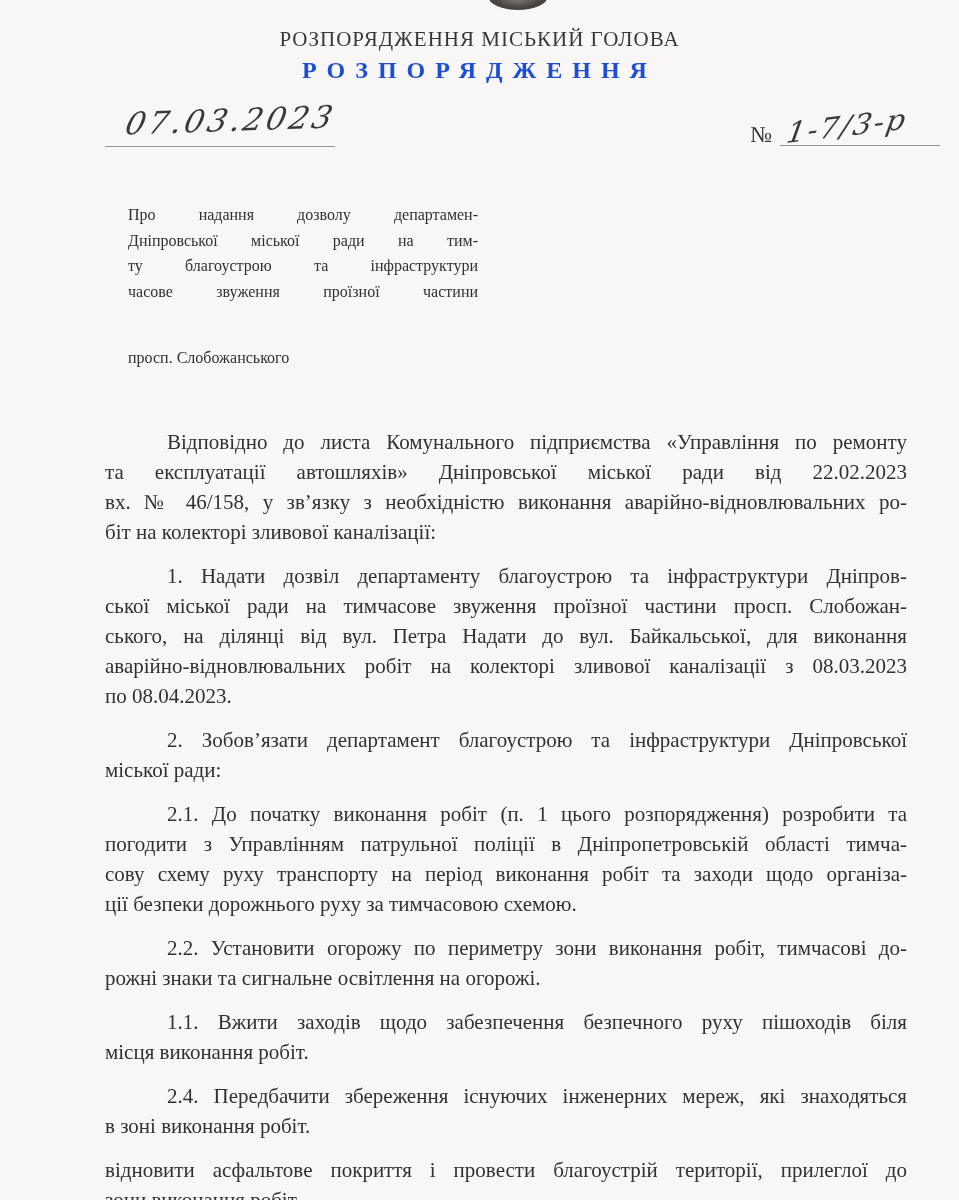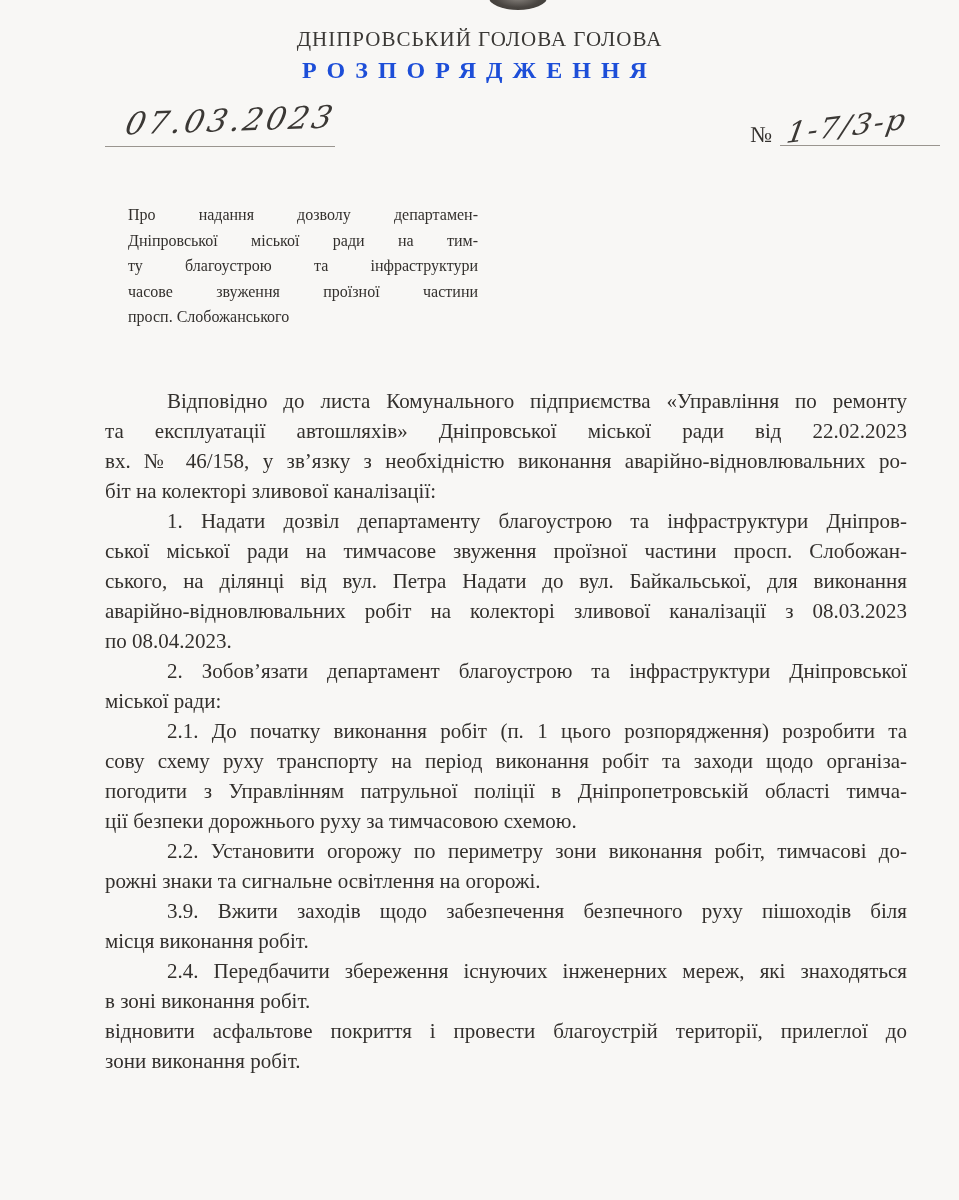--- a/index.html
+++ b/index.html
@@ -80,42 +80,42 @@
     transform-origin:left bottom;
   }
   .subject {
     margin:50px 0 0 128px;
     width:350px;
     font-size:16px;
     line-height:25.5px;
     color:#33302d;
   }
   .subject-line { text-align:justify; text-align-last:justify; }
-  .subject-line.last { text-align-last:left; }
+  .subject-line.last { text-align-last:left;margin-top:41px; }
   .body {
     margin:56px 52px 0 105px;
     width:802px;
     font-size:21px;
     line-height:30px;
     color:#33302d;
   }
-  .para { }
+  .para { margin-top:14px; }
   .para:first-child { margin-top:0; }
   .body-line { text-align:justify; text-align-last:justify; }
   .body-line.last { text-align-last:left; }
   .body-line.first { text-indent:62px; }
 </style>
 </head>
 <body>
 
 <div class="page">
 
   <div class="emblem-fragment"></div>
 
-  <div class="authority">ДНІПРОВСЬКИЙ ГОЛОВА ГОЛОВА</div>
+  <div class="authority">РОЗПОРЯДЖЕННЯ МІСЬКИЙ ГОЛОВА</div>
 
   <div class="doctype">РОЗПОРЯДЖЕННЯ</div>
 
   <div class="meta-row">
     <div class="date-block">
       <span class="handwriting">07.03.2023</span>
     </div>
     <div class="number-block">
       <span class="no-sign">№</span>
       <span class="number-line"></span>
@@ -144,30 +144,30 @@
         <div class="body-line">ського, на ділянці від вул. Петра Надати до вул. Байкальської, для виконання</div>
         <div class="body-line">аварійно-відновлювальних робіт на колекторі зливової каналізації з 08.03.2023</div>
         <div class="body-line last">по 08.04.2023.</div>
       </div>
       <div class="para">
         <div class="body-line first">2. Зобов’язати департамент благоустрою та інфраструктури Дніпровської</div>
         <div class="body-line last">міської ради:</div>
       </div>
       <div class="para">
         <div class="body-line first">2.1. До початку виконання робіт (п. 1 цього розпорядження) розробити та</div>
+        <div class="body-line">погодити з Управлінням патрульної поліції в Дніпропетровській області тимча-</div>
         <div class="body-line">сову схему руху транспорту на період виконання робіт та заходи щодо організа-</div>
-        <div class="body-line">погодити з Управлінням патрульної поліції в Дніпропетровській області тимча-</div>
         <div class="body-line last">ції безпеки дорожнього руху за тимчасовою схемою.</div>
       </div>
       <div class="para">
         <div class="body-line first">2.2. Установити огорожу по периметру зони виконання робіт, тимчасові до-</div>
         <div class="body-line last">рожні знаки та сигнальне освітлення на огорожі.</div>
       </div>
       <div class="para">
-        <div class="body-line first">3.9. Вжити заходів щодо забезпечення безпечного руху пішоходів біля</div>
+        <div class="body-line first">1.1. Вжити заходів щодо забезпечення безпечного руху пішоходів біля</div>
         <div class="body-line last">місця виконання робіт.</div>
       </div>
       <div class="para">
         <div class="body-line first">2.4. Передбачити збереження існуючих інженерних мереж, які знаходяться</div>
         <div class="body-line last">в зоні виконання робіт.</div>
       </div>
       <div class="para">
         <div class="body-line">відновити асфальтове покриття і провести благоустрій території, прилеглої до</div>
         <div class="body-line last">зони виконання робіт.</div>
       </div>

